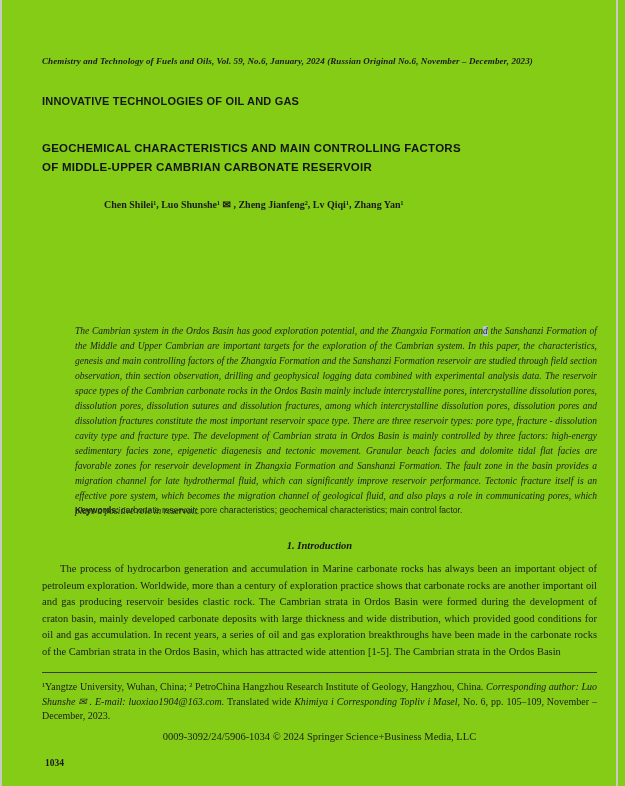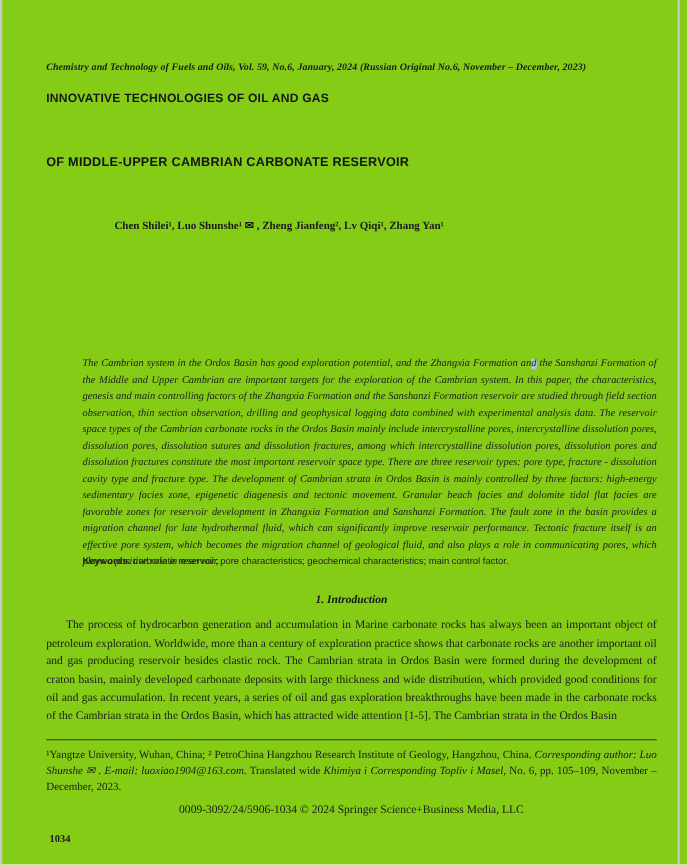--- a/index.html
+++ b/index.html
@@ -33,21 +33,21 @@
     width: 520px;
     font-family: "Liberation Serif", serif;
     font-size: 9px;
     font-weight: bold;
     font-style: italic;
     letter-spacing: 0.1px;
     color: #1a1a1a;
   }
   .section-heading {
     position: absolute;
-    left: 42px; top: 84px;
+    left: 42px; top: 95px;
     font-family: "Liberation Sans", sans-serif;
     font-size: 11px;
     font-weight: bold;
     letter-spacing: 0.2px;
     color: #171717;
   }
   .paper-title {
     position: absolute;
     left: 42px; top: 139px;
     width: 500px;
@@ -154,20 +154,21 @@
 <div class="page">
 
   <div class="edge-line-left"></div>
   <div class="edge-line-right"></div>
 
   <div class="journal-header">Chemistry and Technology  of Fuels and Oils, Vol. 59, No.6,  January, 2024 (Russian Original  No.6, November – December, 2023)</div>
 
   <div class="section-heading">INNOVATIVE TECHNOLOGIES OF OIL AND GAS</div>
 
   <div class="paper-title">
+    <div>GEOCHEMICAL CHARACTERISTICS AND MAIN CONTROLLING FACTORS</div>
     <div>OF MIDDLE-UPPER CAMBRIAN CARBONATE RESERVOIR</div>
   </div>
 
   <div class="authors-line">Chen Shilei¹, Luo Shunshe¹ ✉ , Zheng Jianfeng², Lv Qiqi¹, Zhang Yan¹</div>
 
   <div class="abstract-block"><span>The Cambrian system in the Ordos Basin has good exploration potential, and the Zhangxia Formation an</span><span class="selection-highlight" style="background: rgb(174, 195, 218);">d</span><span> the Sanshanzi Formation of the Middle and Upper Cambrian are important targets for the exploration of the Cambrian system. In this paper, the characteristics, genesis and main controlling factors of the Zhangxia Formation and the Sanshanzi Formation reservoir are studied through field section observation, thin section observation, drilling and geophysical logging data combined with experimental analysis data. The reservoir space types of the Cambrian carbonate rocks in the Ordos Basin mainly include intercrystalline pores, intercrystalline dissolution pores, dissolution pores, dissolution sutures and dissolution fractures, among which intercrystalline dissolution pores, dissolution pores and dissolution fractures constitute the most important reservoir space type. There are three reservoir types: pore type, fracture - dissolution cavity type and fracture type. The development of Cambrian strata in Ordos Basin is mainly controlled by three factors: high-energy sedimentary facies zone, epigenetic diagenesis and tectonic movement. Granular beach facies and dolomite tidal flat facies are favorable zones for reservoir development in Zhangxia Formation and Sanshanzi Formation. The fault zone in the basin provides a migration channel for late hydrothermal fluid, which can significantly improve reservoir performance. Tectonic fracture itself is an effective pore system, which becomes the migration channel of geological fluid, and also plays a role in communicating pores, which plays a positive role in reservoir.</span></div>
 
   <div class="keywords-line"><span class="keywords-label">Keywords:</span><span> carbonate reservoir; pore characteristics; geochemical characteristics; main control factor.</span></div>
 
   <div class="intro-heading">1. Introduction</div>

